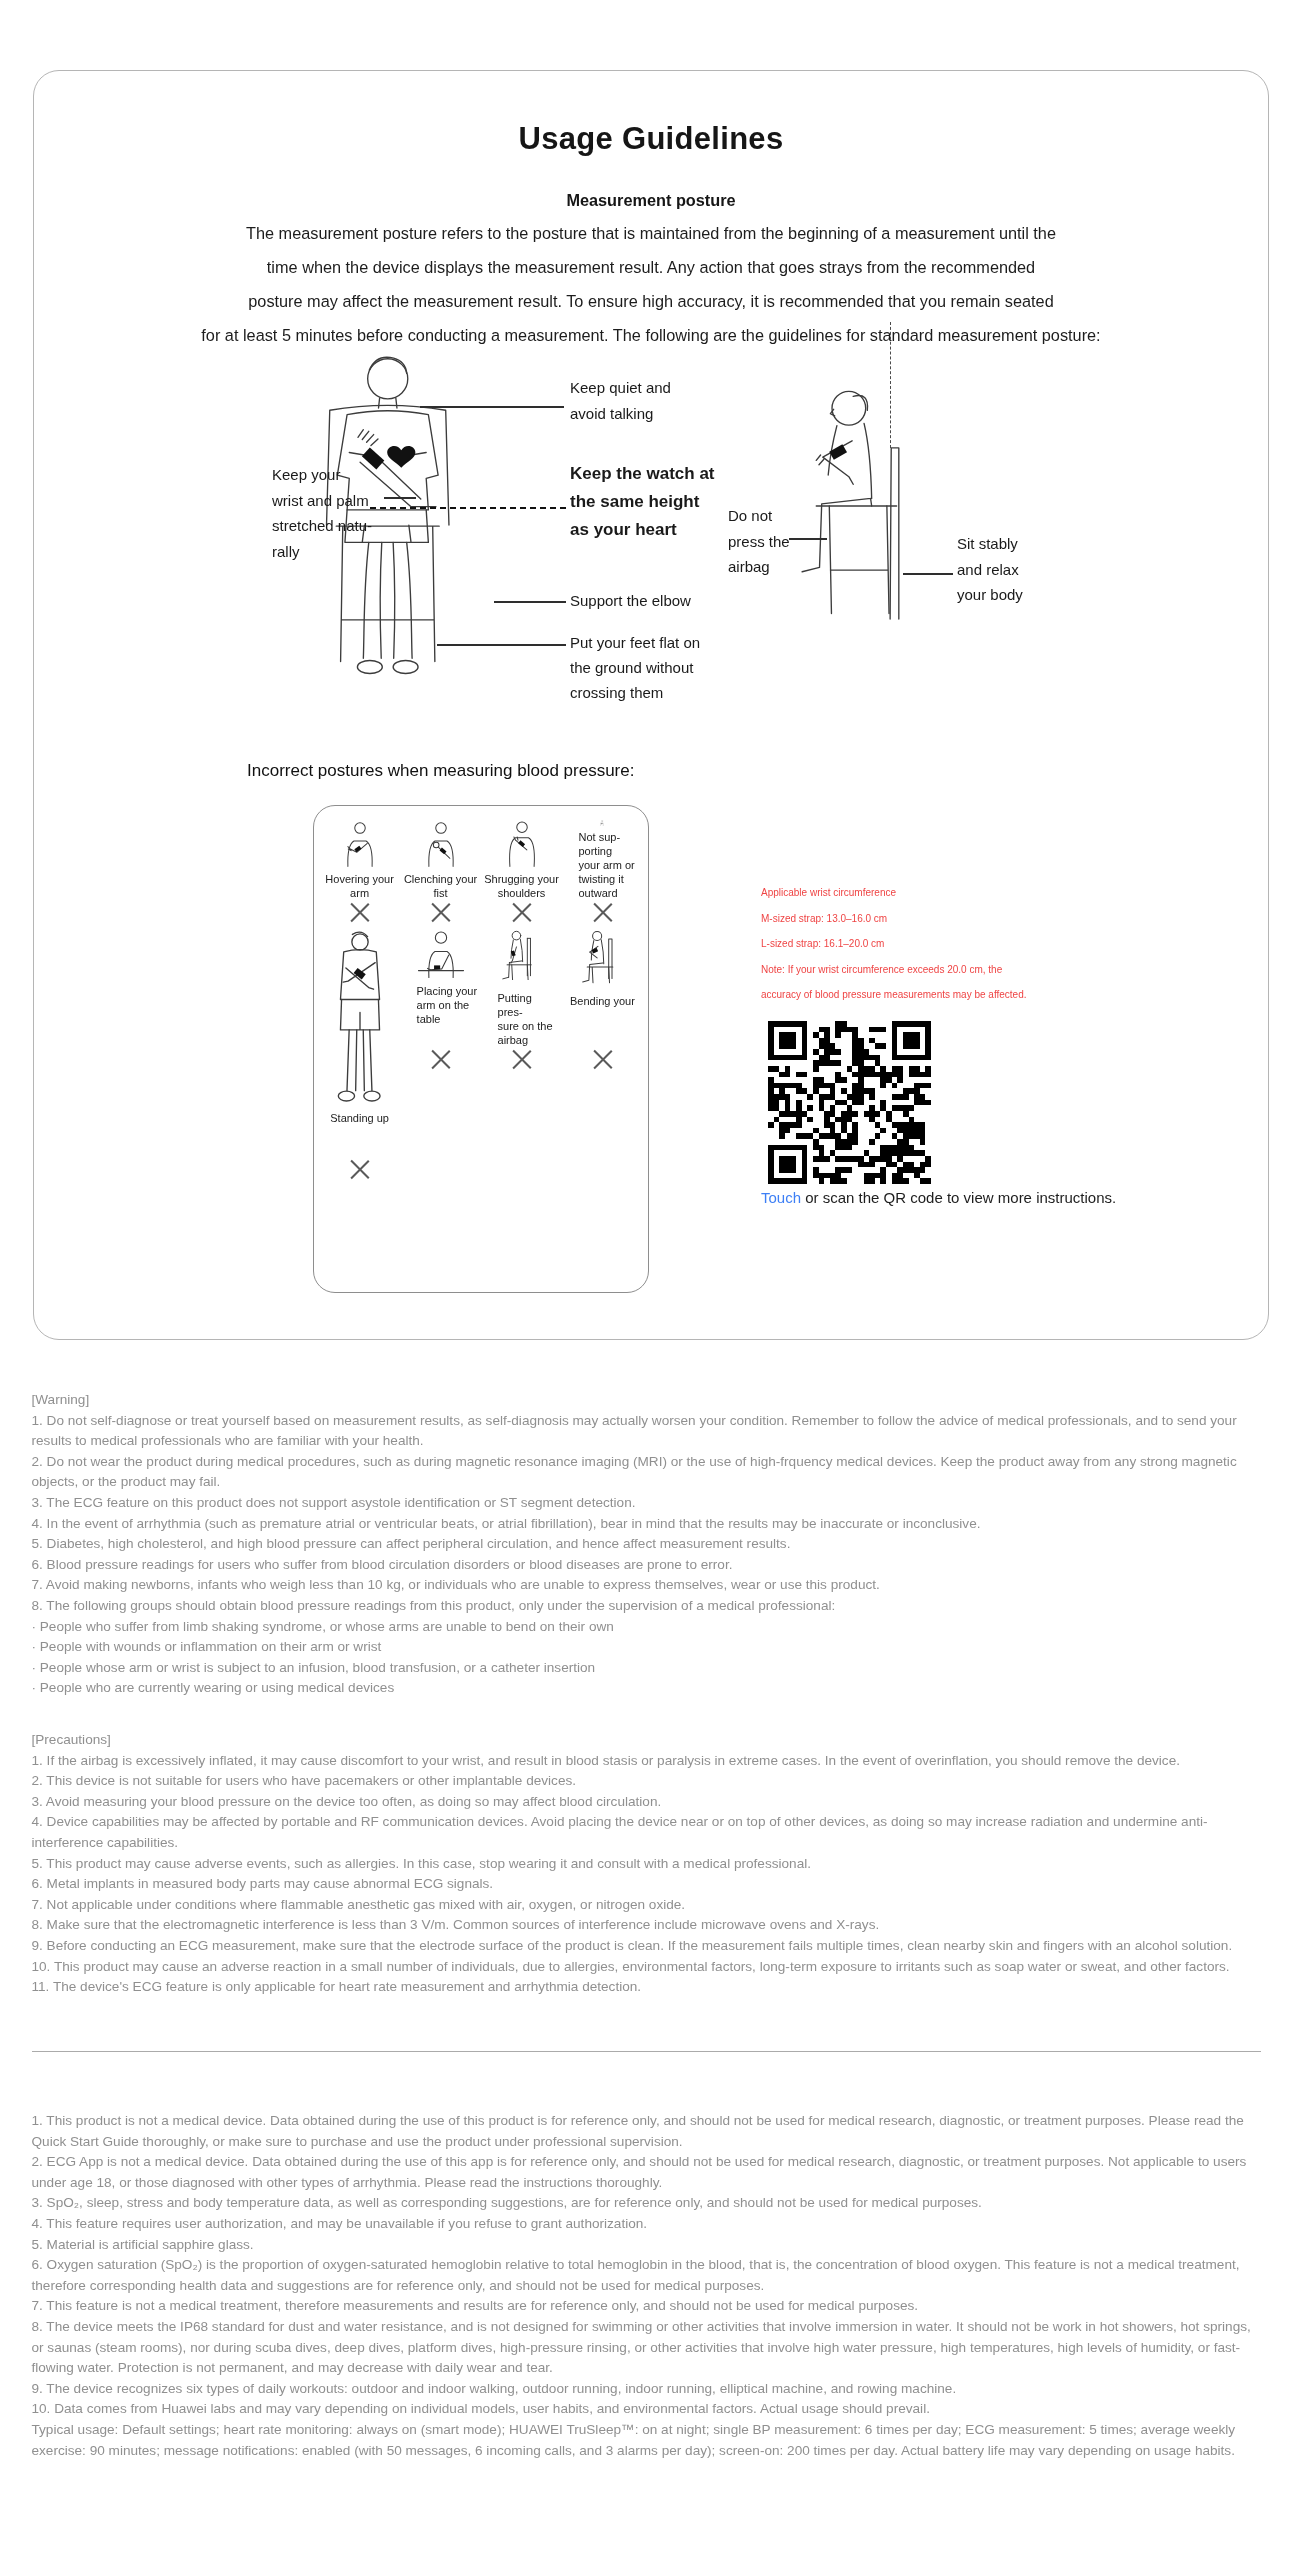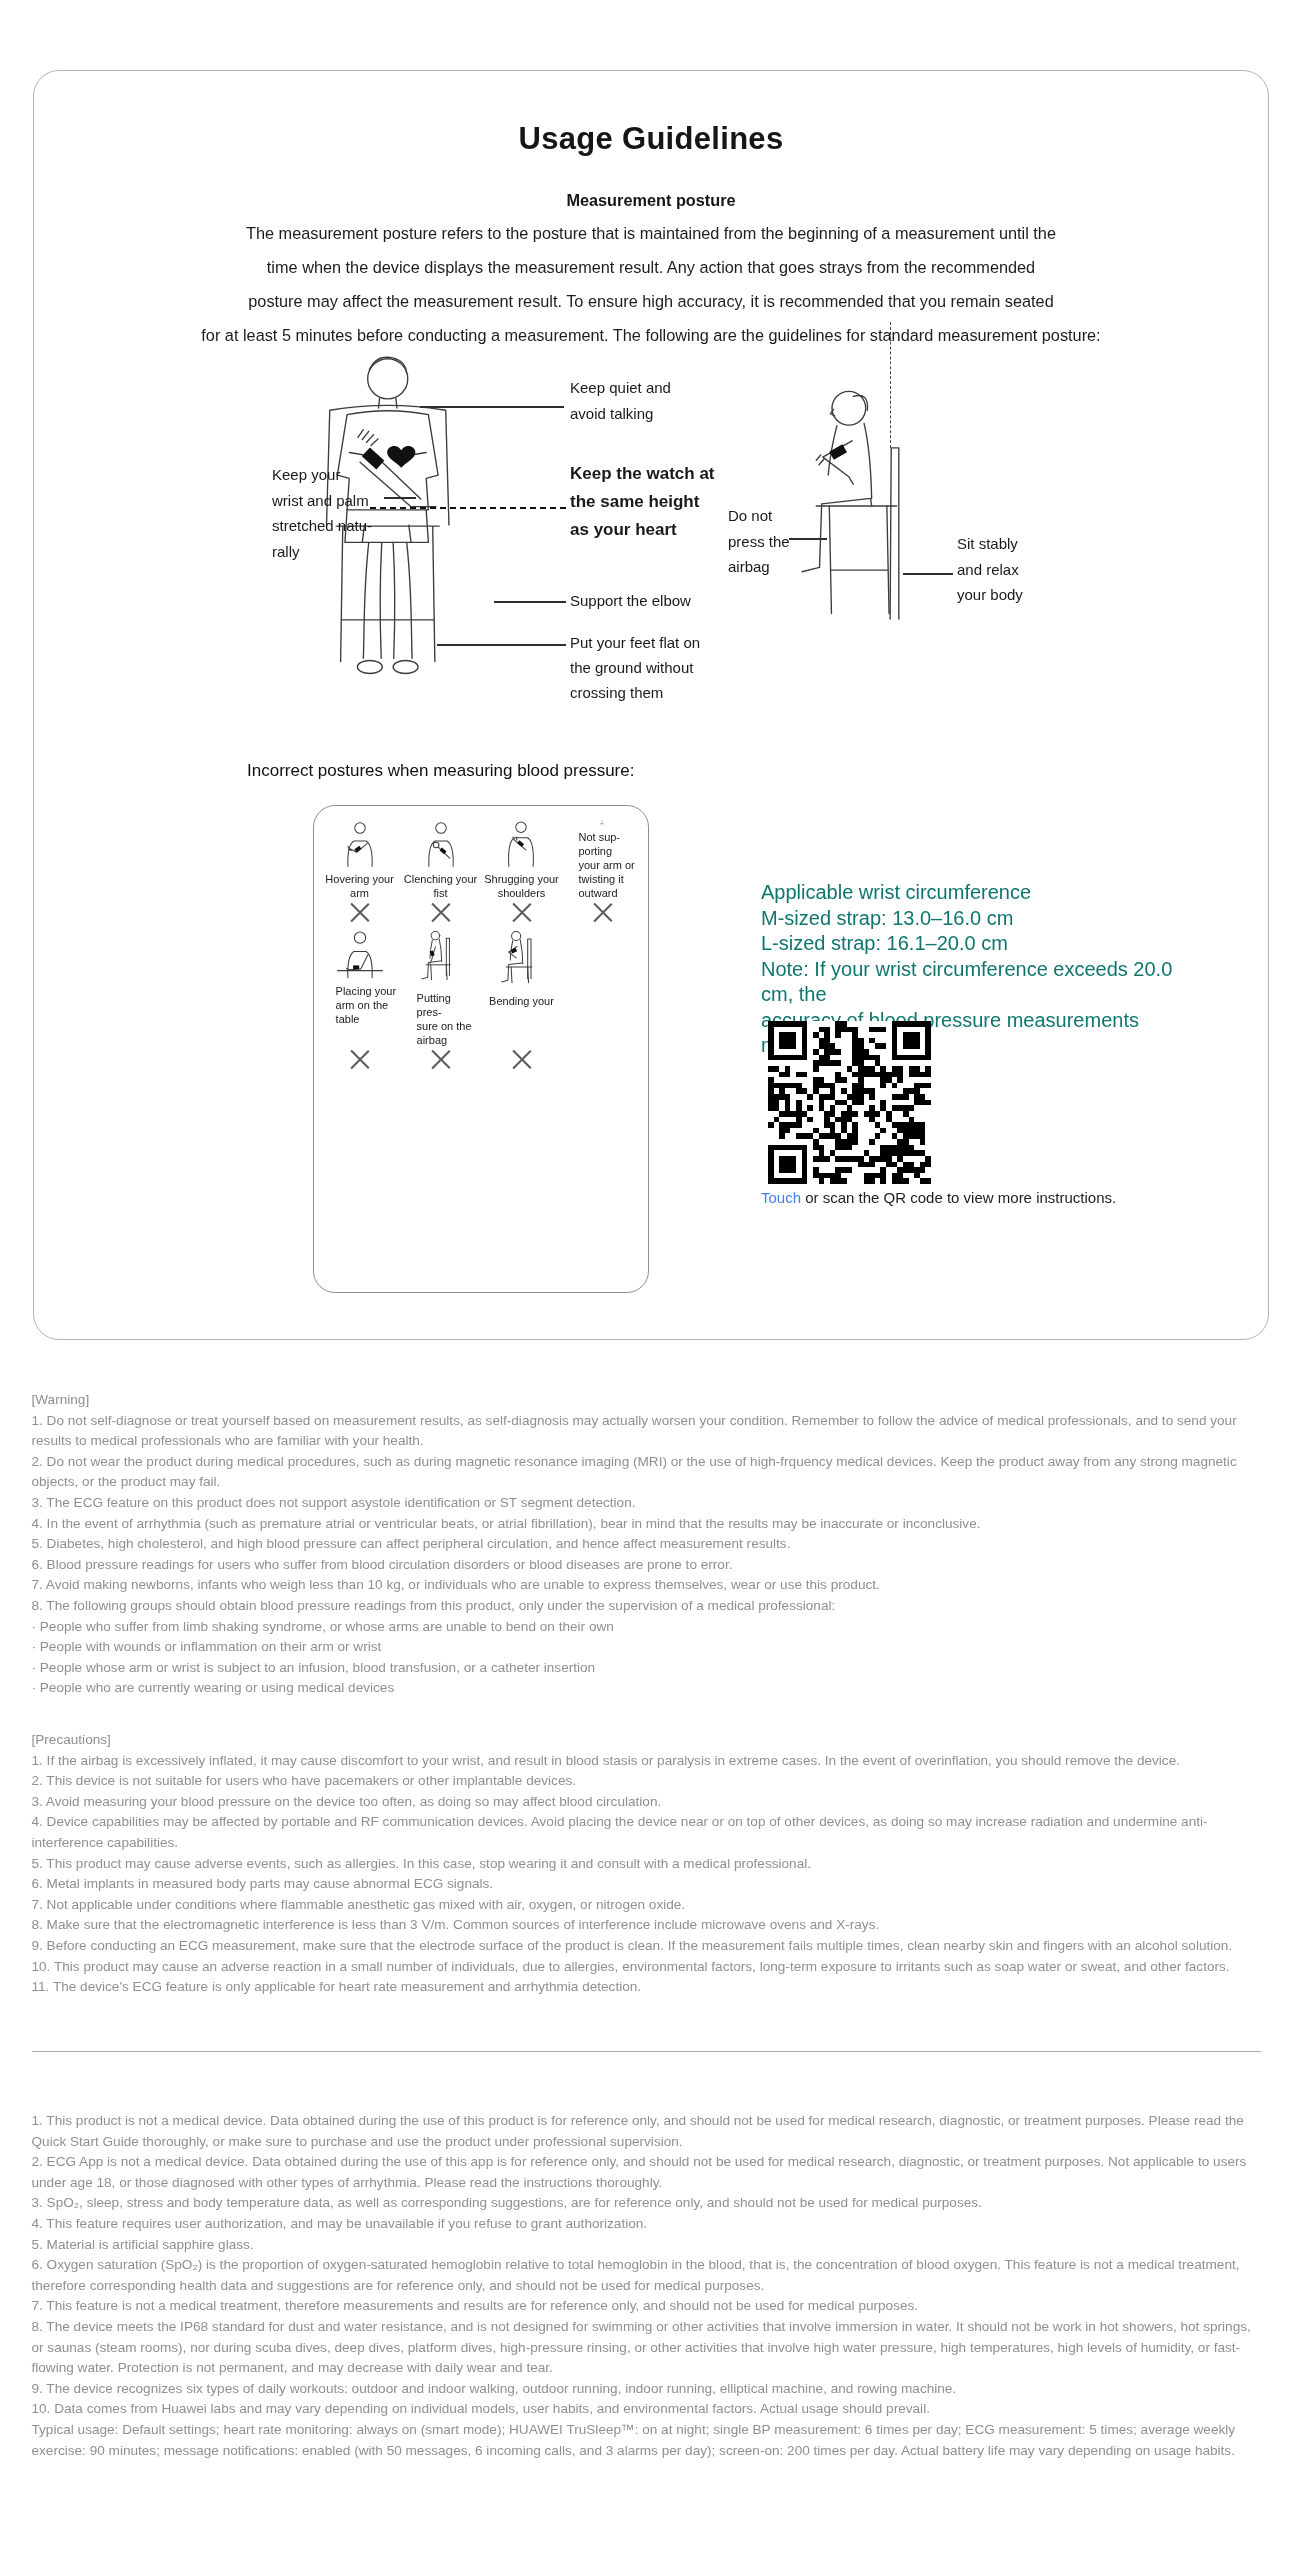--- a/index.html
+++ b/index.html
@@ -20,21 +20,21 @@
   .cell{display:flex;flex-direction:column;align-items:center;min-height:0;}
   .cell.standing{grid-row:2/span 2;}
   .cap{font-size:11px;line-height:14px;color:#222;white-space:pre-line;text-align:center;margin-top:3.3px;}
   .cap.left{text-align:left;align-self:flex-start;margin-left:14px;}
   .xmark{margin-top:auto;margin-bottom:4.3px;width:25px;height:25px;position:relative;flex:none;}
   .xmark::before,.xmark::after{content:'';position:absolute;left:12px;top:0;width:1.6px;height:25px;background:#5a5a5a;}
   .xmark::before{transform:rotate(45deg);}
   .xmark::after{transform:rotate(-45deg);}
   .pcap{position:absolute;left:0;right:0;bottom:7.6px;text-align:center;font-size:13.6px;line-height:20.6px;color:#1d1d1d;white-space:pre-line;}
   .winfo{position:absolute;left:727px;top:809px;width:412px;}
-  .winfo div{font-size:20px;line-height:25.5px;color:#0f766e;white-space:pre-line;}
+  .winfo div{font-size:10px;line-height:25.5px;color:#ef4444;white-space:pre-line;}
   .qr{position:absolute;left:734px;top:950px;width:163px;height:163px;}
   .qrline{position:absolute;left:727px;top:1118px;font-size:15px;color:#1d1d1d;}
   .qr-link{color:#3D7FF5;cursor:pointer;}
   .graysec{position:absolute;left:31.5px;width:1229px;}
   .graysec p{margin:0;font-size:13.6px;line-height:20.6px;color:#909090;}
   .divider{position:absolute;left:31.5px;width:1229px;border-top:1.1px solid #ababab;}
   svg.lineart{stroke:#3c3c3c;stroke-width:2.5;fill:none;stroke-linecap:round;stroke-linejoin:round;}
 </style>
 </head>
 <body>
@@ -169,20 +169,35 @@
       <div class="cell">
         <svg class="lineart fig" width="60" height="52" viewBox="0 0 120 120">
           <circle cx="60" cy="20" r="13"></circle>
           <path d="M32 112 Q30 62 46 52 L74 52 Q90 62 88 112"></path>
           <path d="M8 96 L112 96"></path>
           <path d="M78 60 L62 92 M62 92 L36 94 M36 94 l-7 -3"></path>
           <rect x="44" y="84" width="14" height="9" fill="#111" stroke="none"></rect>
         </svg>
         <div class="cap left">Placing your
 arm on the table</div>
+        <div class="xmark"></div>
+      </div>
+      <div class="cell standing">
+        <svg class="lineart fig" width="76" height="179" viewBox="0 0 140 330">
+          <circle cx="70" cy="24" r="15"></circle>
+          <path d="M56 10 Q72 0 84 14"></path>
+          <path d="M40 42 Q70 34 100 42 L106 130 L34 130 Z"></path>
+          <path d="M98 62 L48 96 M44 72 L86 108 M48 96 l-9 2 M86 108 l9 3"></path>
+          <rect x="60" y="76" width="19" height="12" fill="#111" stroke="none" transform="rotate(38 69 82)"></rect>
+          <path d="M36 130 L34 186 L106 186 L104 130 M70 186 L70 154"></path>
+          <path d="M50 186 L46 298 M64 186 L62 298 M88 186 L92 298 M76 186 L78 298"></path>
+          <ellipse cx="45" cy="308" rx="15" ry="9"></ellipse>
+          <ellipse cx="92" cy="308" rx="15" ry="9"></ellipse>
+        </svg>
+        <div class="cap">Standing up</div>
         <div class="xmark"></div>
       </div>
 
       <div class="cell">
         <svg class="lineart fig" width="65" height="62" viewBox="0 0 130 150">
           <circle cx="52" cy="17" r="11"></circle>
           <path d="M62 26 Q68 55 68 84 M44 28 Q38 55 38 75"></path>
           <path d="M80 24 L80 120 M88 24 L88 120 M80 24 L88 24"></path>
           <path d="M52 46 L42 80 M42 80 l-4 8"></path>
           <rect x="38" y="58" width="13" height="9" fill="#111" stroke="none" transform="rotate(70 44 62)"></rect>

